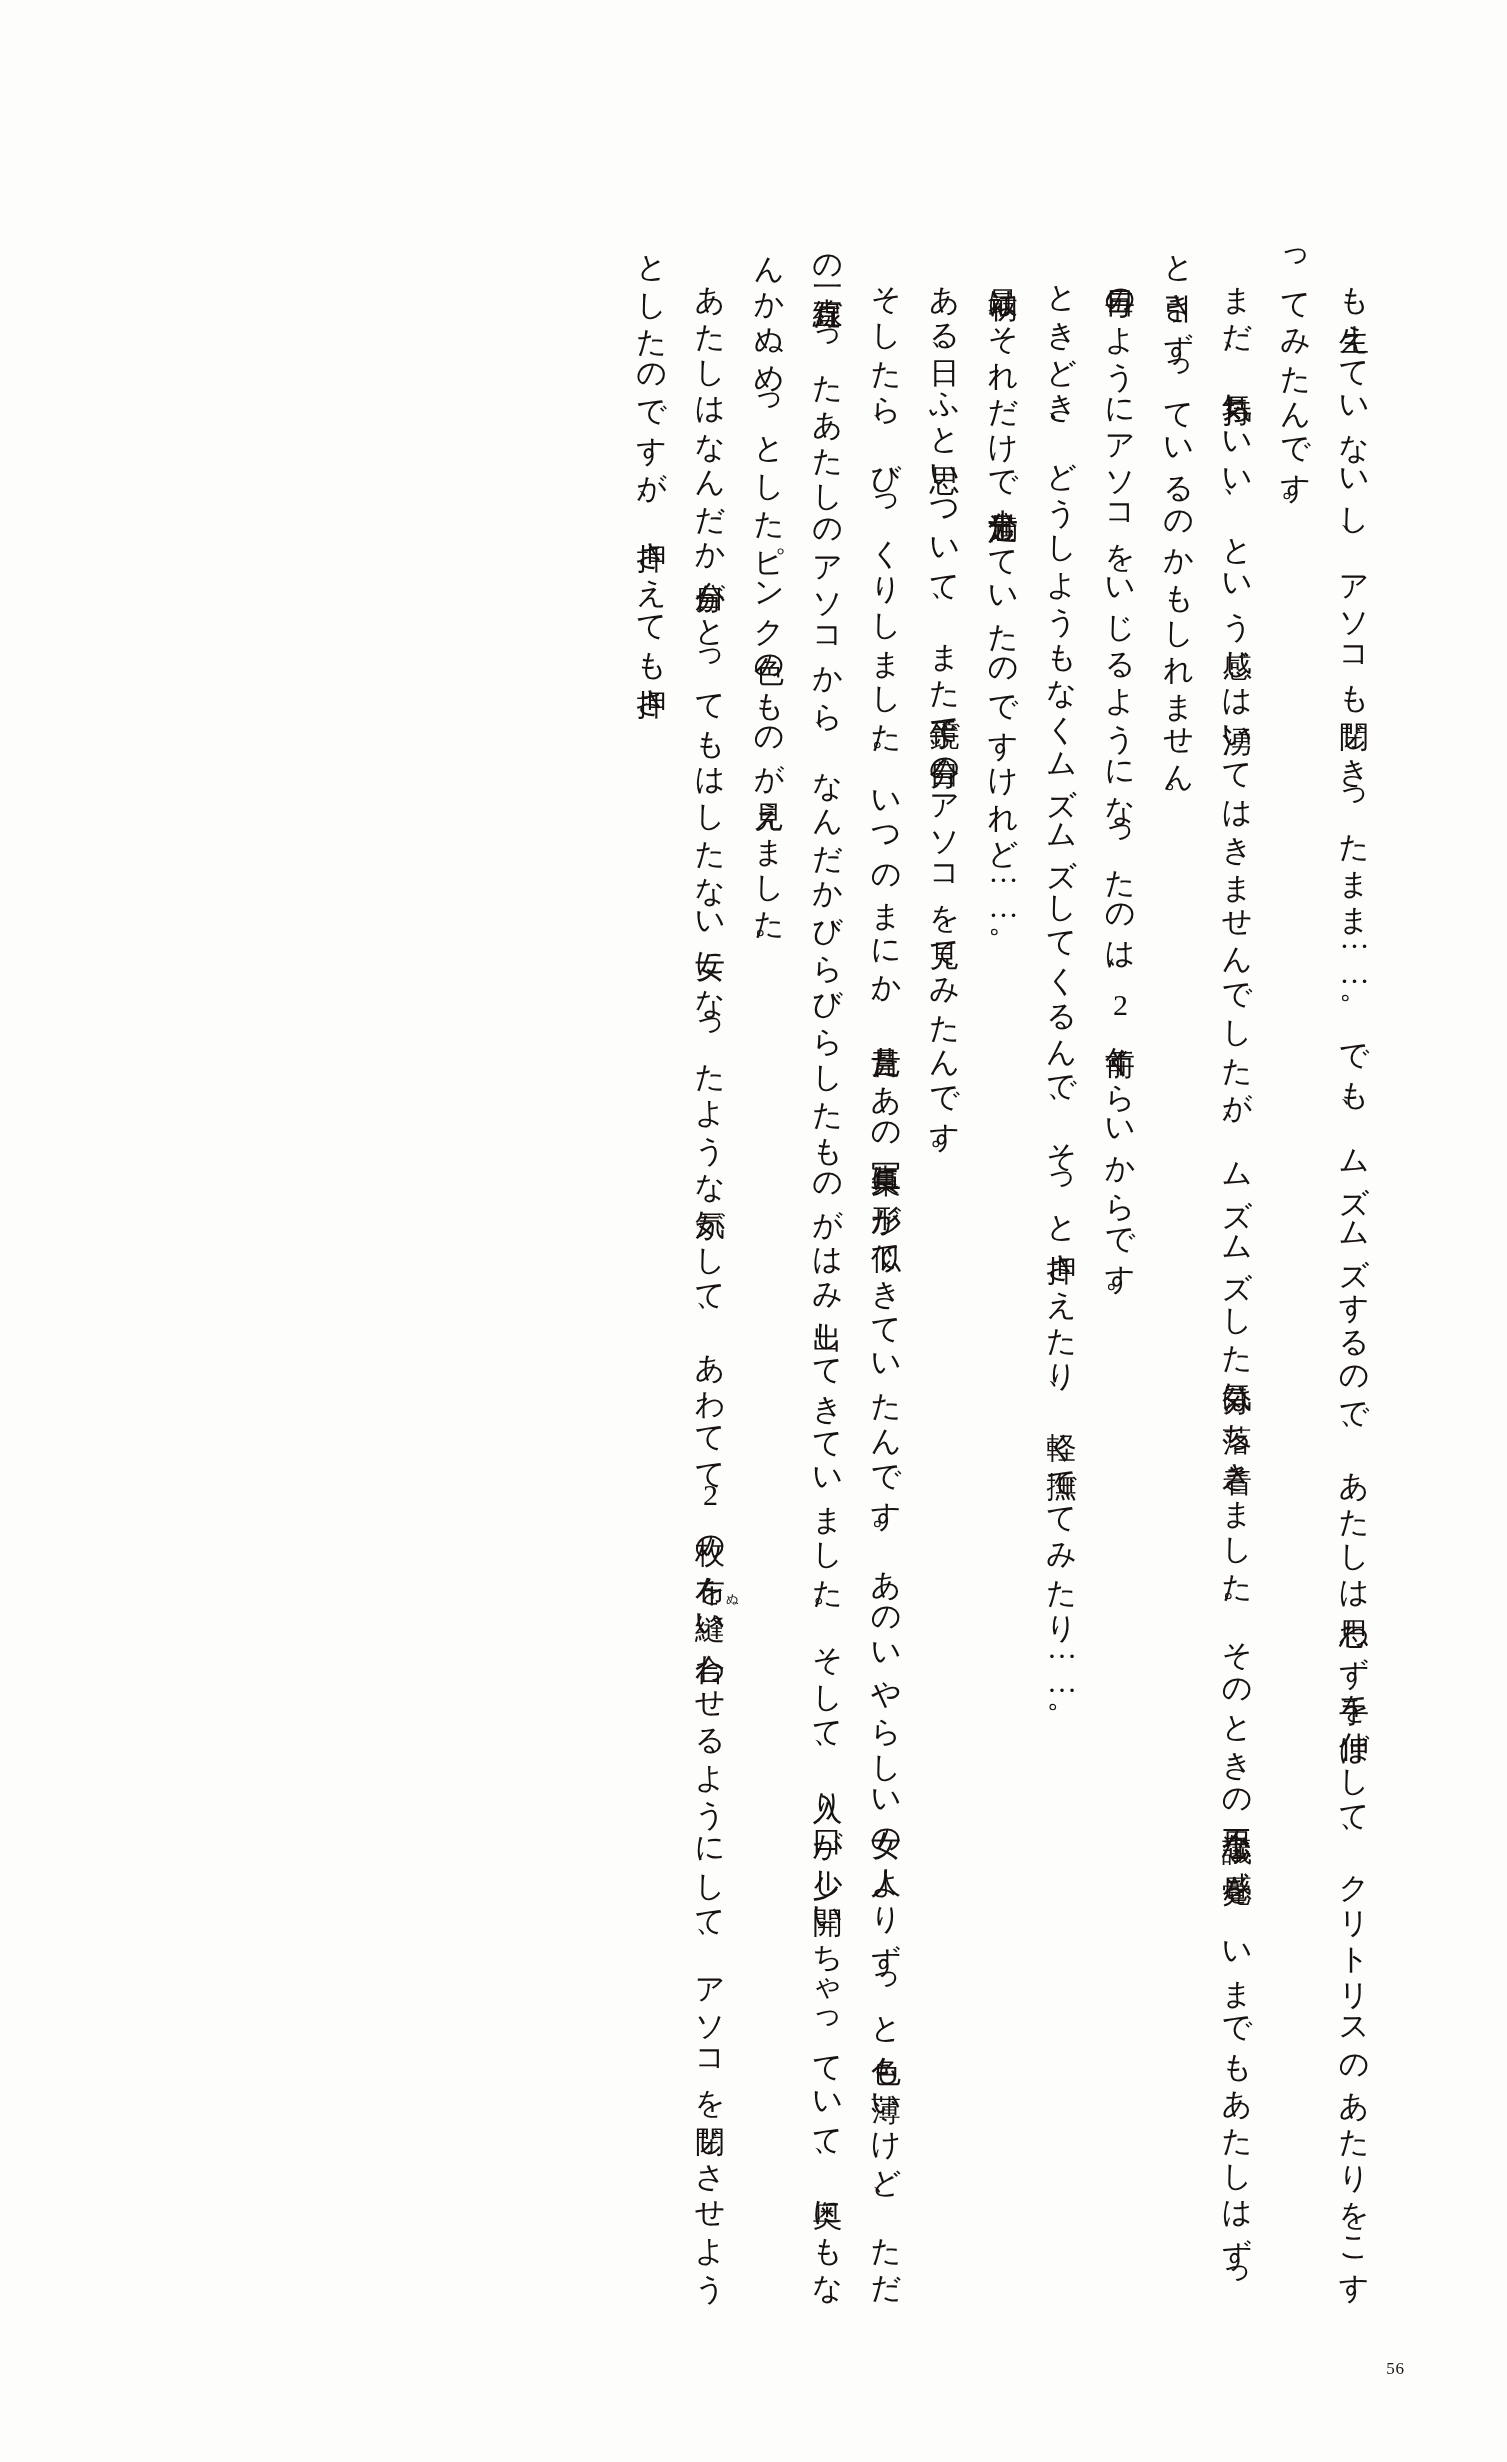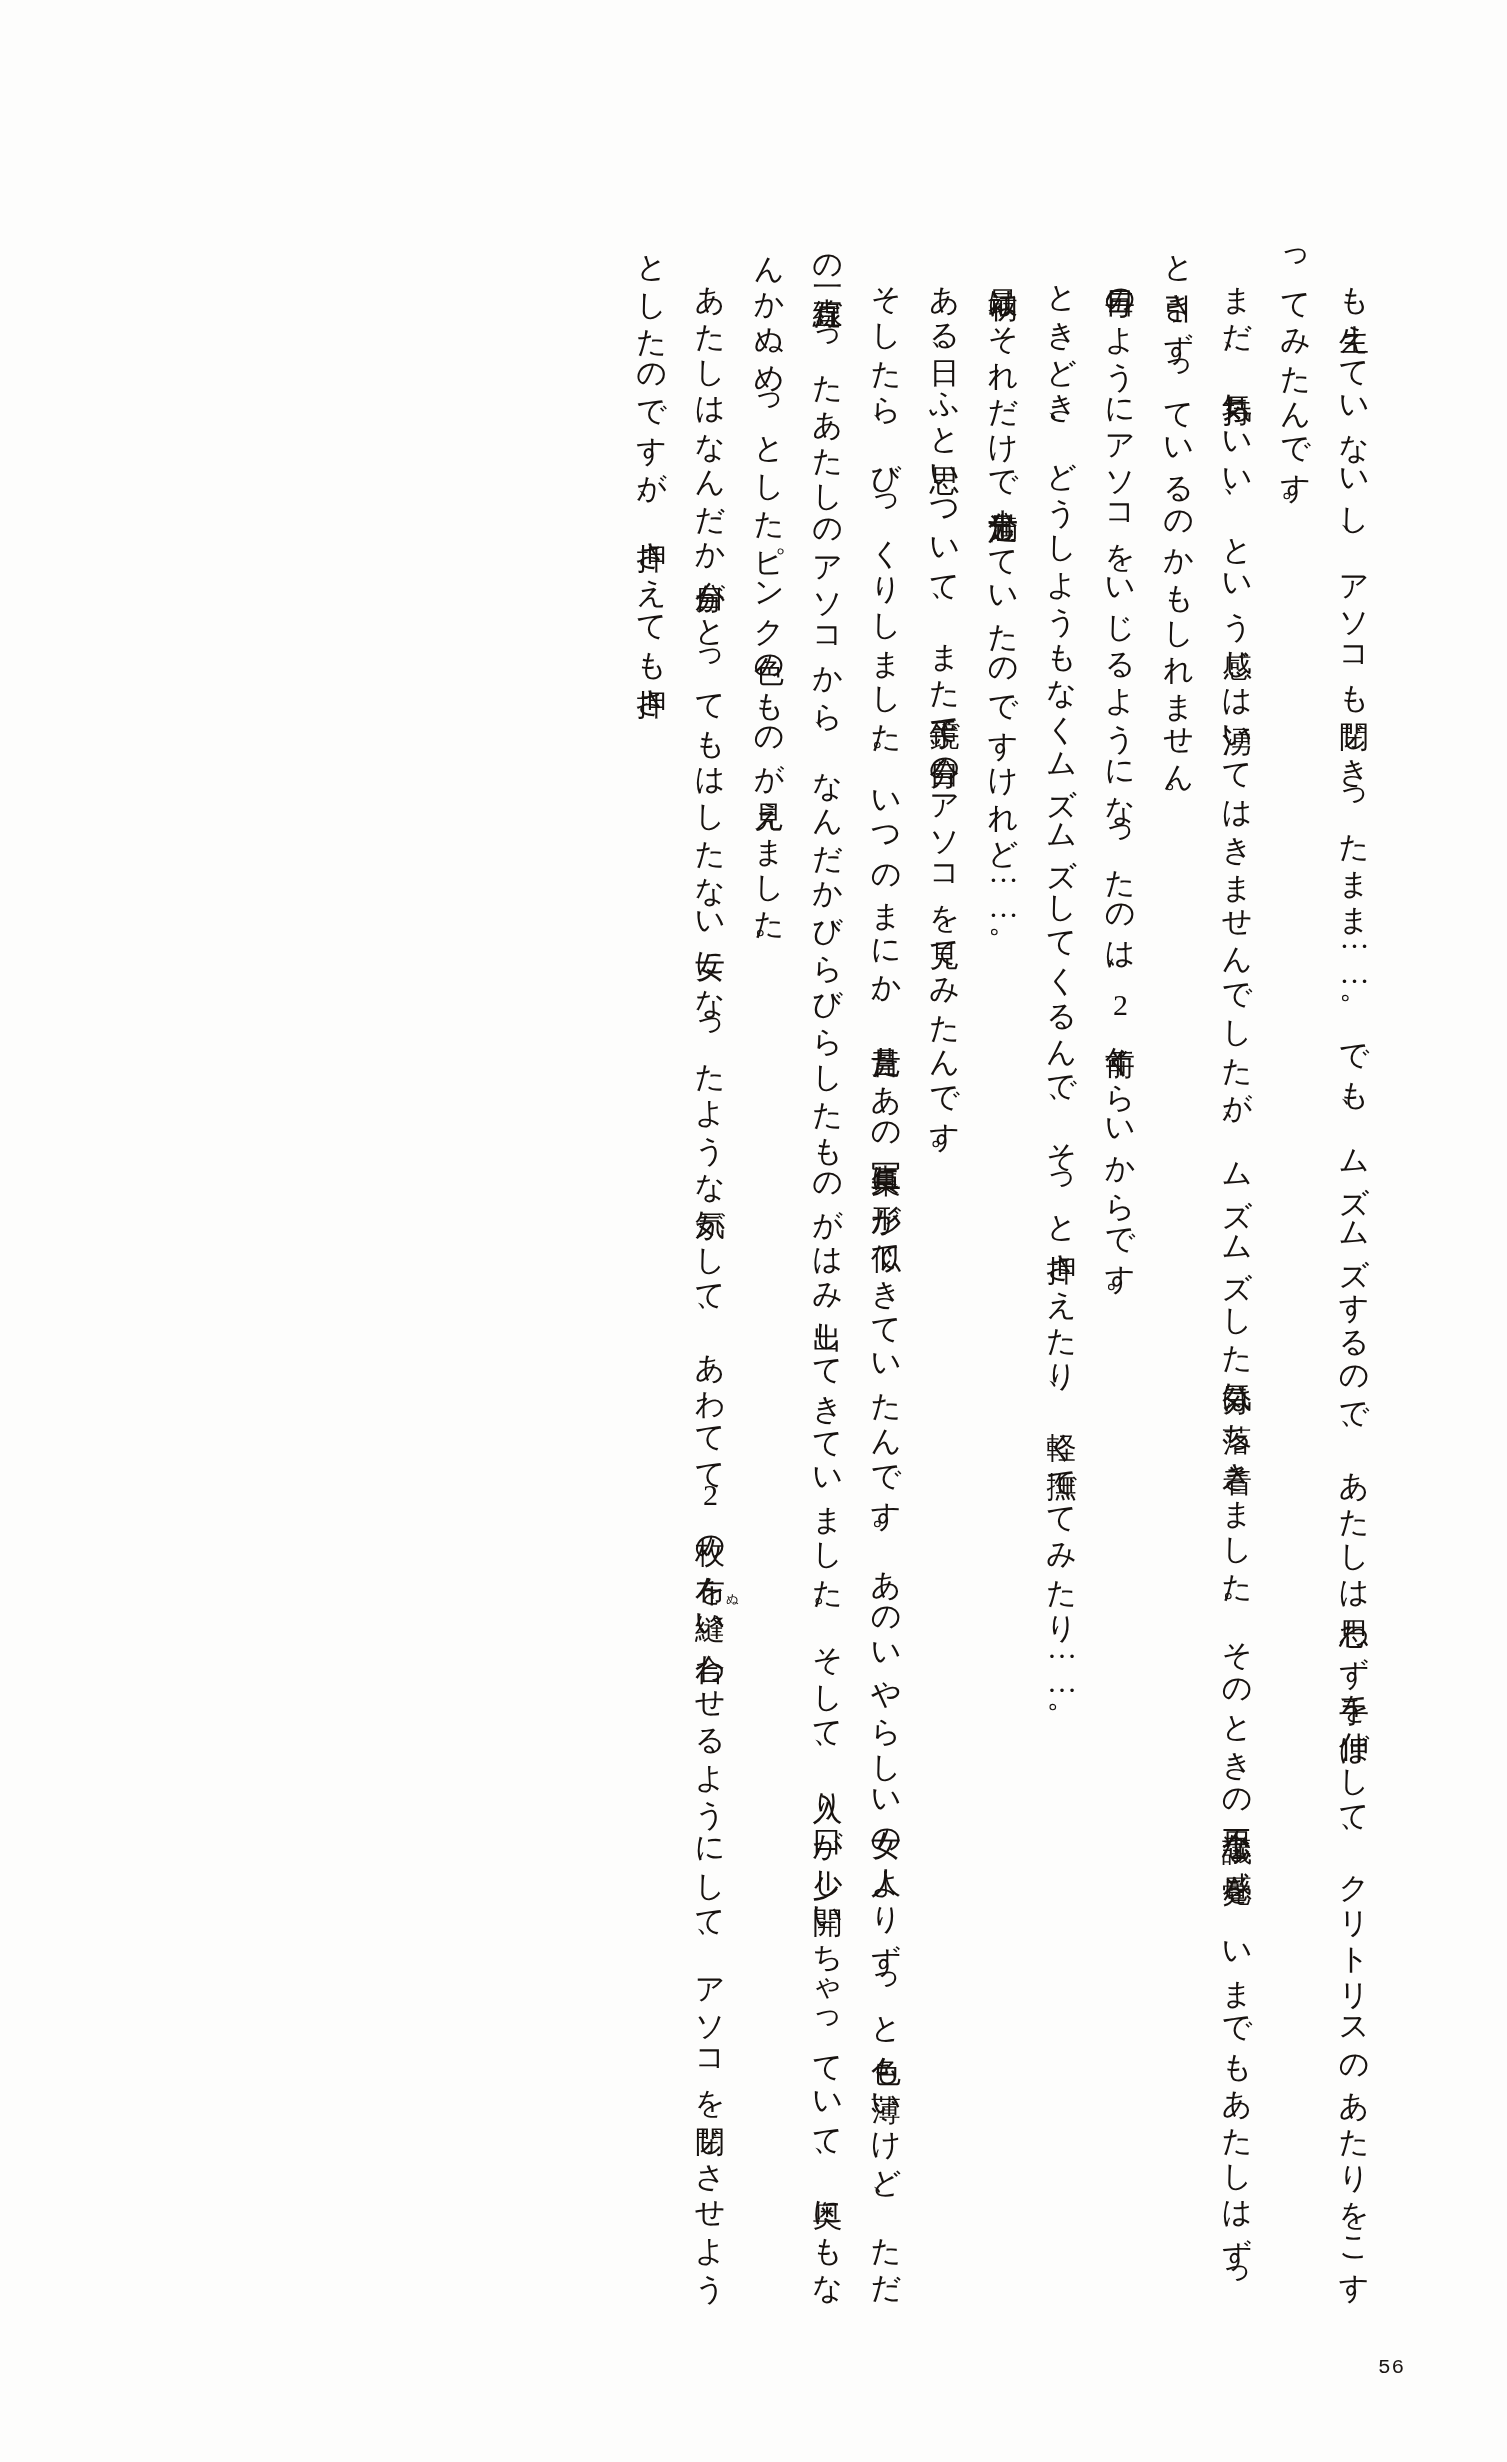--- a/index.html
+++ b/index.html
@@ -51,24 +51,24 @@
   rt {
     font-size: 0.42em;
     letter-spacing: 0;
     line-height: 1;
   }
 
   .page-number {
     position: absolute;
     right: 102px;
     bottom: 83px;
-    font-size: 21px;
+    font-size: 17px;
     letter-spacing: 0.9px;
     color: #1a1512;
-    font-family: Liberation Mono, monospace;
+    font-family: Liberation Serif, serif;
   }
 </style>
 </head>
 <body>
 
 <div class="page">
 
   <div class="text-block">
     <p class="para">も生えていないし、アソコも閉じきったまま……。でも、ムズムズするので、あたしは思わず手を伸ばして、クリトリスのあたりをこすってみたんです。</p>
     <p class="para">まだ、気持ちいい、という感じは湧いてはきませんでしたが、ムズムズした気分は落ち着きました。そのときの不思議な感覚を、いまでもあたしはずっと引きずっているのかもしれません。</p>

